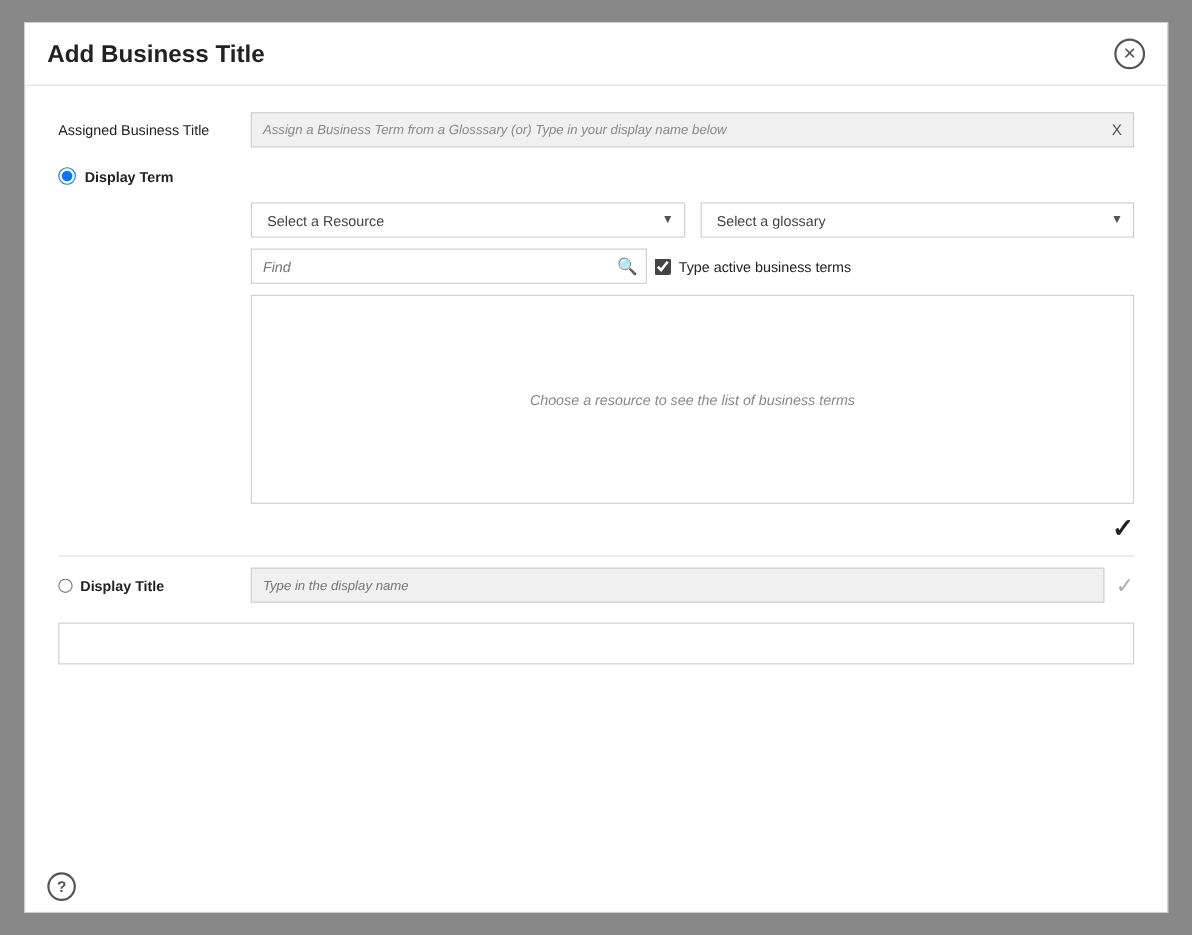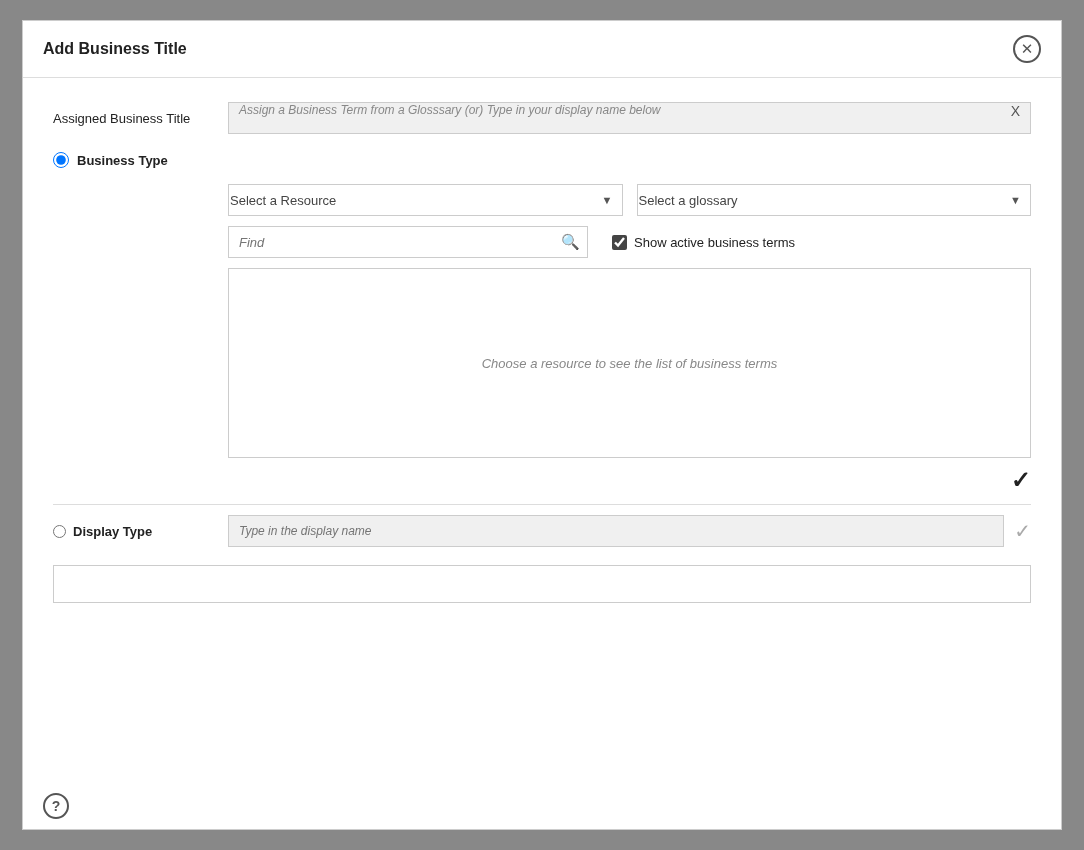--- a/index.html
+++ b/index.html
@@ -24,21 +24,21 @@
     }
     .dialog-header {
       display: flex;
       justify-content: space-between;
       align-items: center;
       padding: 14px 20px;
       border-bottom: 1px solid #ddd;
       background: #fff;
     }
     .dialog-title {
-      font-size: 16px;
+      font-size: 22px;
       font-weight: bold;
       color: #222;
     }
     .close-btn {
       width: 28px;
       height: 28px;
       border-radius: 50%;
       border: 2px solid #555;
       background: none;
       cursor: pointer;
@@ -62,21 +62,21 @@
       color: #222;
       min-width: 175px;
       font-size: 13px;
     }
     .assigned-input {
       flex: 1;
       height: 32px;
       background: #f0f0f0;
       border: 1px solid #ccc;
       display: flex;
-      align-items: flex-start;
+      align-items: center;
       padding: 0 10px;
       color: #888;
       font-style: italic;
       font-size: 12px;
       position: relative;
     }
     .assigned-input-x {
       margin-left: auto;
       color: #555;
       font-style: normal;
@@ -103,21 +103,21 @@
       display: flex;
       gap: 14px;
       margin-left: 175px;
       margin-bottom: 10px;
     }
     .dropdown-select {
       flex: 1;
       height: 32px;
       border: 1px solid #ccc;
       background: #fff;
-      padding: 0 1px;
+      padding: 0 14px;
       appearance: none;
       -webkit-appearance: none;
       font-size: 13px;
       color: #444;
       cursor: pointer;
       position: relative;
     }
     .dropdown-wrapper {
       flex: 1;
       position: relative;
@@ -127,21 +127,21 @@
     .dropdown-arrow {
       position: absolute;
       right: 10px;
       pointer-events: none;
       color: #555;
       font-size: 11px;
     }
     .search-filter-row {
       display: flex;
       align-items: center;
-      gap: 24px;
+      gap: 7px;
       margin-left: 175px;
       margin-bottom: 10px;
     }
     .search-wrapper {
       flex: 0 0 360px;
       position: relative;
       display: flex;
       align-items: center;
     }
     .search-input {
@@ -291,21 +291,21 @@
     <div class="field-row">
       <span class="field-label">Assigned Business Title</span>
       <div class="assigned-input">
         <span style="font-style:italic;color:#888;font-size:12px;">Assign a Business Term from a Glosssary (or) Type in your display name below</span>
         <span class="assigned-input-x">X</span>
       </div>
     </div>
 
     <div class="radio-row">
       <input type="radio" name="term-type" checked="" style="">
-      <span class="radio-label">Business Type</span>
+      <span class="radio-label">Display Term</span>
     </div>
 
     <div class="dropdowns-row">
       <div class="dropdown-wrapper">
         <select class="dropdown-select">
           <option>Select a Resource</option>
         </select>
         <span class="dropdown-arrow">▼</span>
       </div>
       <div class="dropdown-wrapper">
@@ -316,38 +316,38 @@
       </div>
     </div>
 
     <div class="search-filter-row">
       <div class="search-wrapper">
         <input type="text" class="search-input" placeholder="Find" style="">
         <span class="search-icon">🔍</span>
       </div>
       <label class="checkbox-label">
         <input type="checkbox" checked="" style="">
-        <span>Show active business terms</span>
+        <span>Type active business terms</span>
       </label>
     </div>
 
     <div class="terms-list-area">
       <span class="terms-placeholder">Choose a resource to see the list of business terms</span>
     </div>
 
     <div class="checkmark-row">
       <span class="confirm-check">✓</span>
     </div>
 
     <hr class="divider">
 
     <div class="display-name-row">
       <div class="display-name-label">
         <input type="radio" name="term-type" style="">
-        <span>Display Type</span>
+        <span>Display Title</span>
       </div>
       <input type="text" class="display-name-input" placeholder="Type in the display name" style="">
       <span class="display-name-check">✓</span>
     </div>
 
     <div class="rejected-section">
       <input type="text" class="rejected-input" style="">
     </div>
 
   </div>

